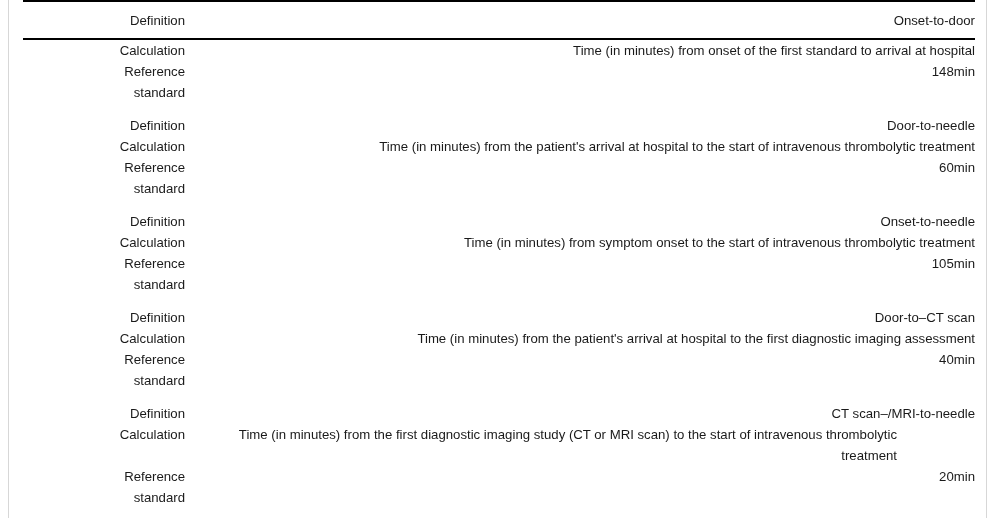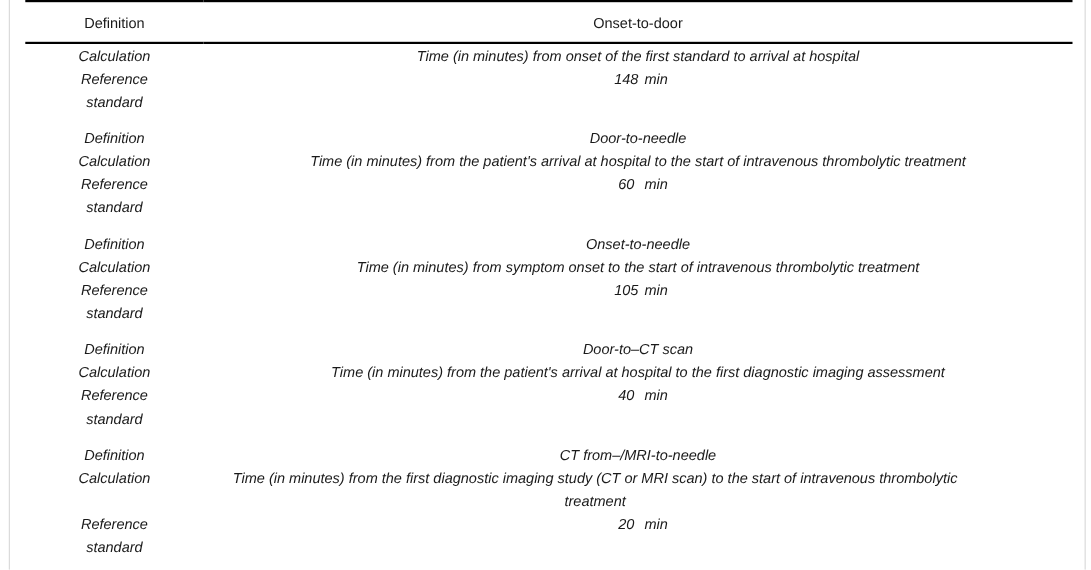--- a/index.html
+++ b/index.html
@@ -47,33 +47,32 @@
   table.metrics col.c-value { width: 790px; }
 
   
   .rule-top    { border-top: 2px solid #000; }
   .rule-head   { border-bottom: 2.5px solid #000; }
   .rule-bottom { border-bottom: 1px solid #000; }
 
   table.metrics td {
     padding: 0;
     vertical-align: top;
-    text-align: center;
+    text-align: right;
     font-weight: normal;
   }
 
   tr.head-row td {
     padding-top: 8px;
     padding-bottom: 7px;
   }
 
   tr.body-row td {
     padding-top: 0;
     padding-bottom: 0;
-    font-style: italic;
   }
 
   tr.block-start td {
     padding-top: 12px;
   }
 
   tr.last-row td {
     padding-bottom: 13px;
   }
 
@@ -182,21 +181,21 @@
           <span>Reference</span><br>
           <span>standard</span>
         </td>
         <td class="value">
           <span class="refval">40</span><span class="refunit">min</span>
         </td>
       </tr>
 
       <tr class="body-row block-start">
         <td class="label">Definition</td>
-        <td class="value">CT from–/MRI-to-needle</td>
+        <td class="value">CT scan–/MRI-to-needle</td>
       </tr>
       <tr class="body-row">
         <td class="label">Calculation</td>
         <td class="value">
           <span class="nowrap-narrow">Time (in minutes) from the first diagnostic imaging study (CT or MRI scan) to the start of intravenous thrombolytic treatment</span>
         </td>
       </tr>
       <tr class="body-row last-row rule-bottom">
         <td class="label">
           <span>Reference</span><br>

